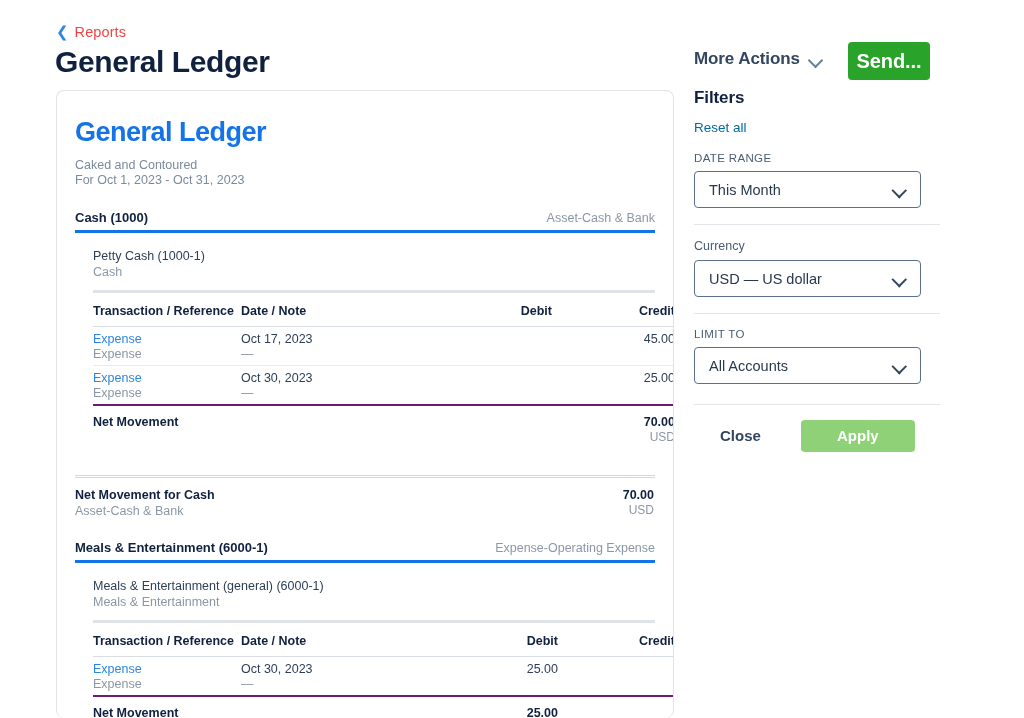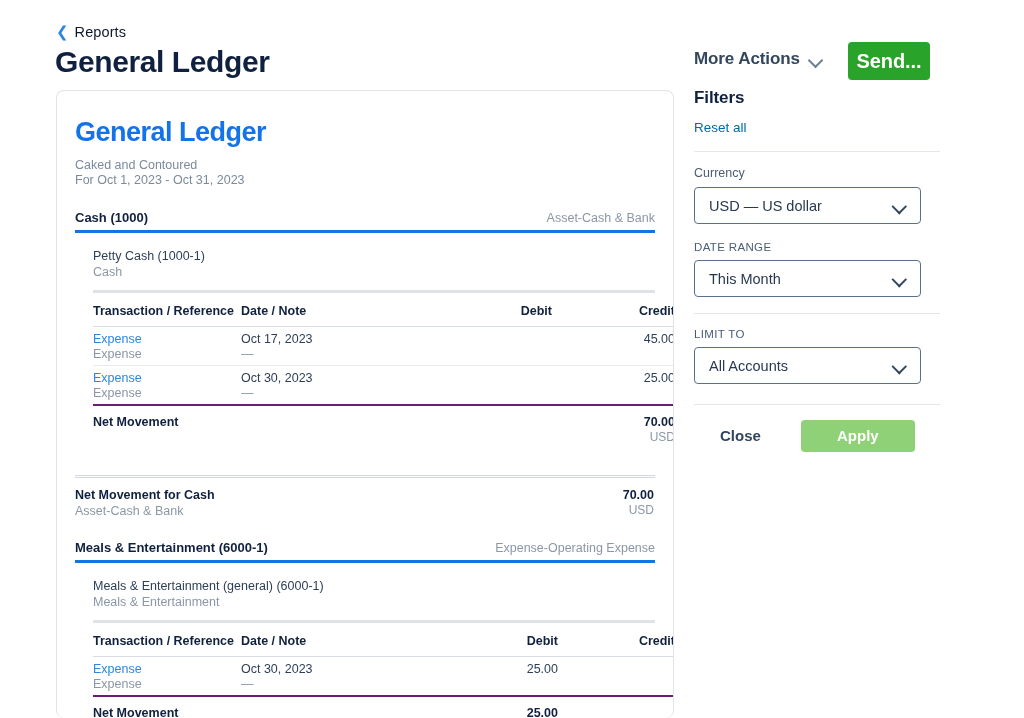--- a/index.html
+++ b/index.html
@@ -31,21 +31,21 @@
     cursor: pointer;
   }
   .breadcrumb .chev {
     color: #2e86e0;
     font-size: 15px;
     line-height: 1;
     display: inline-block;
     transform: translateY(-1px);
   }
   .breadcrumb .bc-label {
-    color: #0f172a;
+    color: #ef4444;
     font-size: 14.5px;
     font-weight: 400;
     letter-spacing: .1px;
   }
 
   .page-title {
     position: absolute;
     left: 55px;
     top: 45px;
     font-size: 30px;
@@ -370,32 +370,32 @@
     <span class="ma-label">More Actions</span>
     <span class="chev-down"></span>
   </div>
 
   <button class="send-btn">Send...</button>
 
   <div class="filters">
     <div class="filters-title">Filters</div>
     <span class="reset-all">Reset all</span>
 
+    <div class="filter-group">
+      <div class="filter-label">DATE RANGE</div>
+      <div class="select-box">
+        <span class="select-value">This Month</span>
+        <span class="sel-chev"></span>
+      </div>
+    </div>
+
     <div class="filter-group sep">
       <div class="filter-label mixed">Currency</div>
       <div class="select-box">
         <span class="select-value">USD — US dollar</span>
-        <span class="sel-chev"></span>
-      </div>
-    </div>
-
-    <div class="filter-group">
-      <div class="filter-label">DATE RANGE</div>
-      <div class="select-box">
-        <span class="select-value">This Month</span>
         <span class="sel-chev"></span>
       </div>
     </div>
 
     <div class="filter-group sep">
       <div class="filter-label">LIMIT TO</div>
       <div class="select-box">
         <span class="select-value">All Accounts</span>
         <span class="sel-chev"></span>
       </div>

